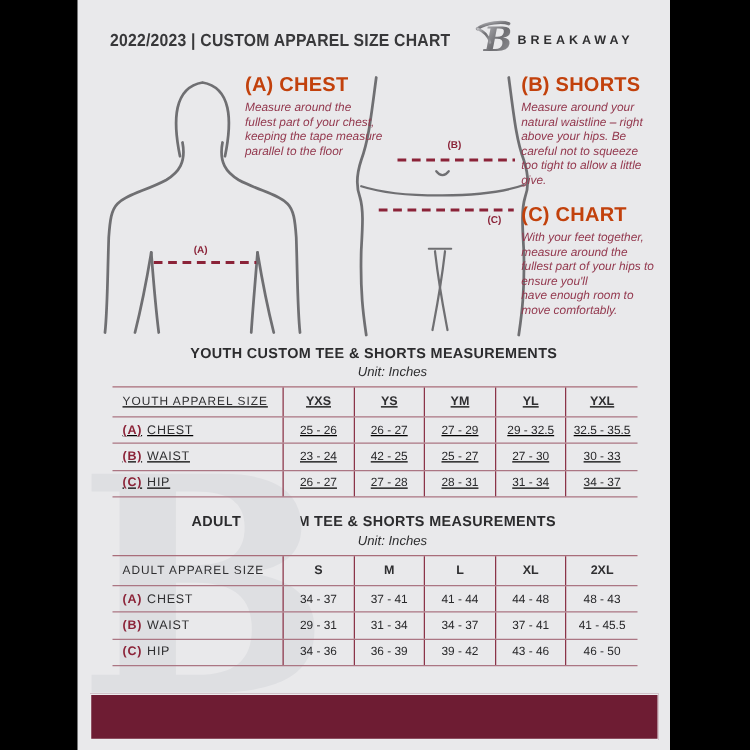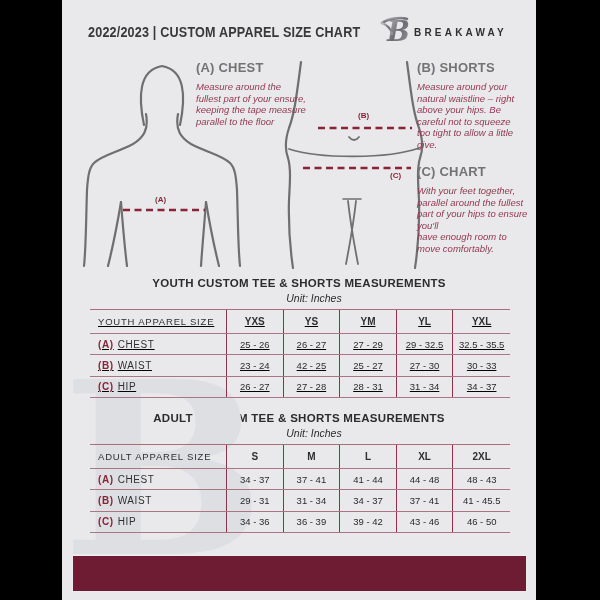--- a/index.html
+++ b/index.html
@@ -25,21 +25,21 @@
   .brand {
     left:352px; top:27px; font-size:10px; font-weight:bold;
     letter-spacing:3.2px; color:#2f2f31; white-space:nowrap;
   }
 
   
   .figures { left:0; top:0; width:474px; height:280px; }
   .diag-label { font-size:8px; font-weight:bold; color:#8b2338; }
 
   
-  .ins-h { font-size:13px; font-weight:bold; color:#737373; letter-spacing:.2px; white-space:nowrap; }
+  .ins-h { font-size:16px; font-weight:bold; color:#c2410c; letter-spacing:.2px; white-space:nowrap; }
   .ins-p {
     font-size:9.5px; font-style:italic; color:#93384e;
     line-height:1.22; white-space:pre-line;
   }
 
   
   .sec-title {
     left:0; width:474px; text-align:center; font-size:11.5px;
     font-weight:bold; color:#2c2c2e; letter-spacing:.3px;
   }
@@ -123,27 +123,27 @@
       <line x1="123" y1="210" x2="205" y2="210"></line>
       <line x1="318" y1="128" x2="412" y2="128"></line>
       <line x1="303" y1="168" x2="411" y2="168"></line>
     </g>
   </svg>
   <span class="abs diag-label" style="left:93px; top:195px;">(A)</span>
   <span class="abs diag-label" style="left:296px; top:111px;">(B)</span>
   <span class="abs diag-label" style="left:328px; top:171px;">(C)</span>
 
   <div class="abs ins-h" style="left:134px; top:60px;">(A) CHEST</div>
-  <div class="abs ins-p" style="left:134px; top:81px; width:112px;">Measure around the fullest part of your ensure, keeping the tape measure parallel to the floor</div>
+  <div class="abs ins-p" style="left:134px; top:81px; width:112px;">Measure around the fullest part of your chest, keeping the tape measure parallel to the floor</div>
 
   <div class="abs ins-h" style="left:355px; top:60px;">(B) SHORTS</div>
   <div class="abs ins-p" style="left:355px; top:81px; width:108px;">Measure around your natural waistline – right above your hips. Be careful not to squeeze too tight to allow a little give.</div>
 
   <div class="abs ins-h" style="left:355px; top:164px;">(C) CHART</div>
-  <div class="abs ins-p" style="left:355px; top:185px; width:112px;">With your feet together, parallel around the fullest part of your hips to ensure you'll
+  <div class="abs ins-p" style="left:355px; top:185px; width:112px;">With your feet together, measure around the fullest part of your hips to ensure you'll
 have enough room to move comfortably.</div>
 
   <div class="abs sec-title" style="top:277px;">YOUTH CUSTOM TEE &amp; SHORTS MEASUREMENTS</div>
   <div class="abs sec-unit" style="top:292px;">Unit: Inches</div>
 
   <div class="abs stable" style="top:309px;text-decoration:underline;">
     <div class="trow thead">
       <div class="cell c0 hlabel">YOUTH APPAREL SIZE</div>
       <div class="cell cv hsize">YXS</div>
       <div class="cell cv hsize">YS</div>

